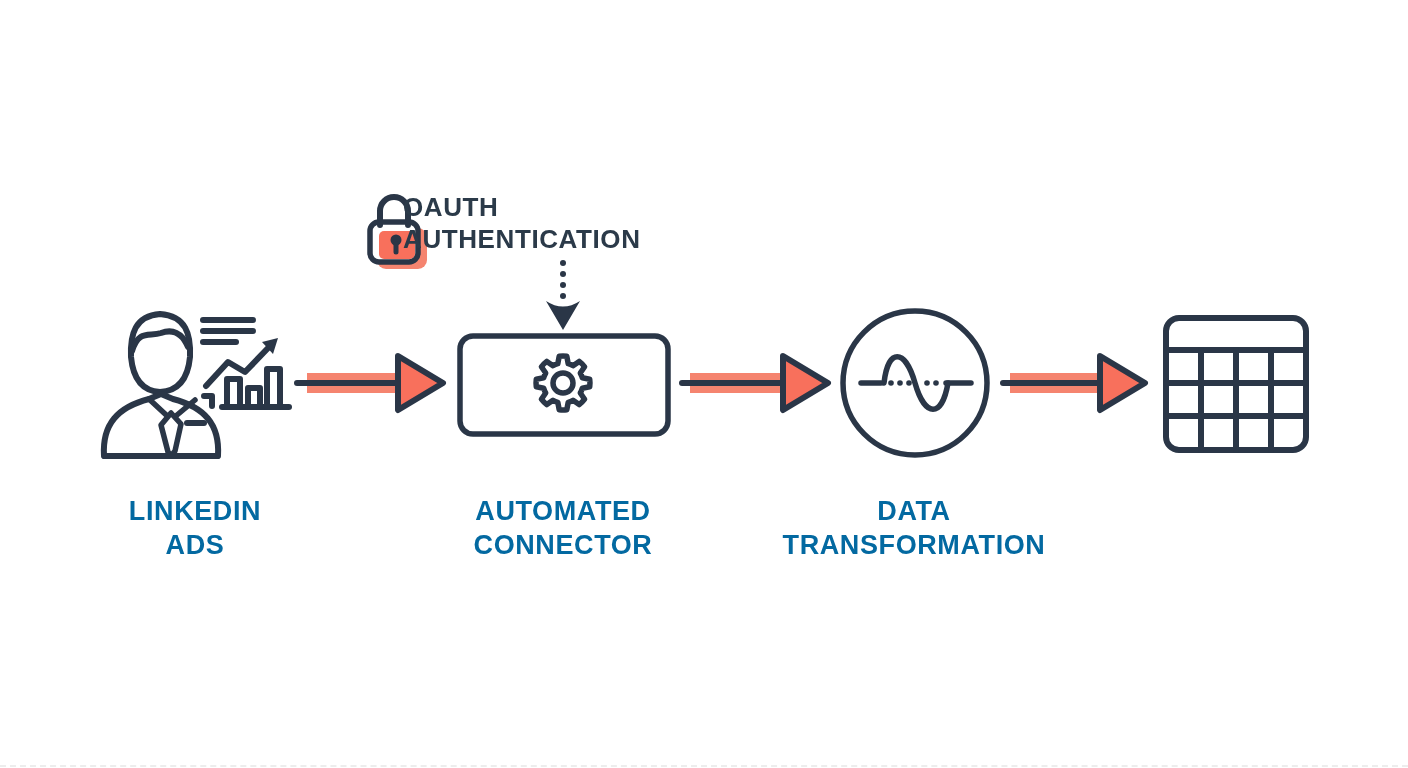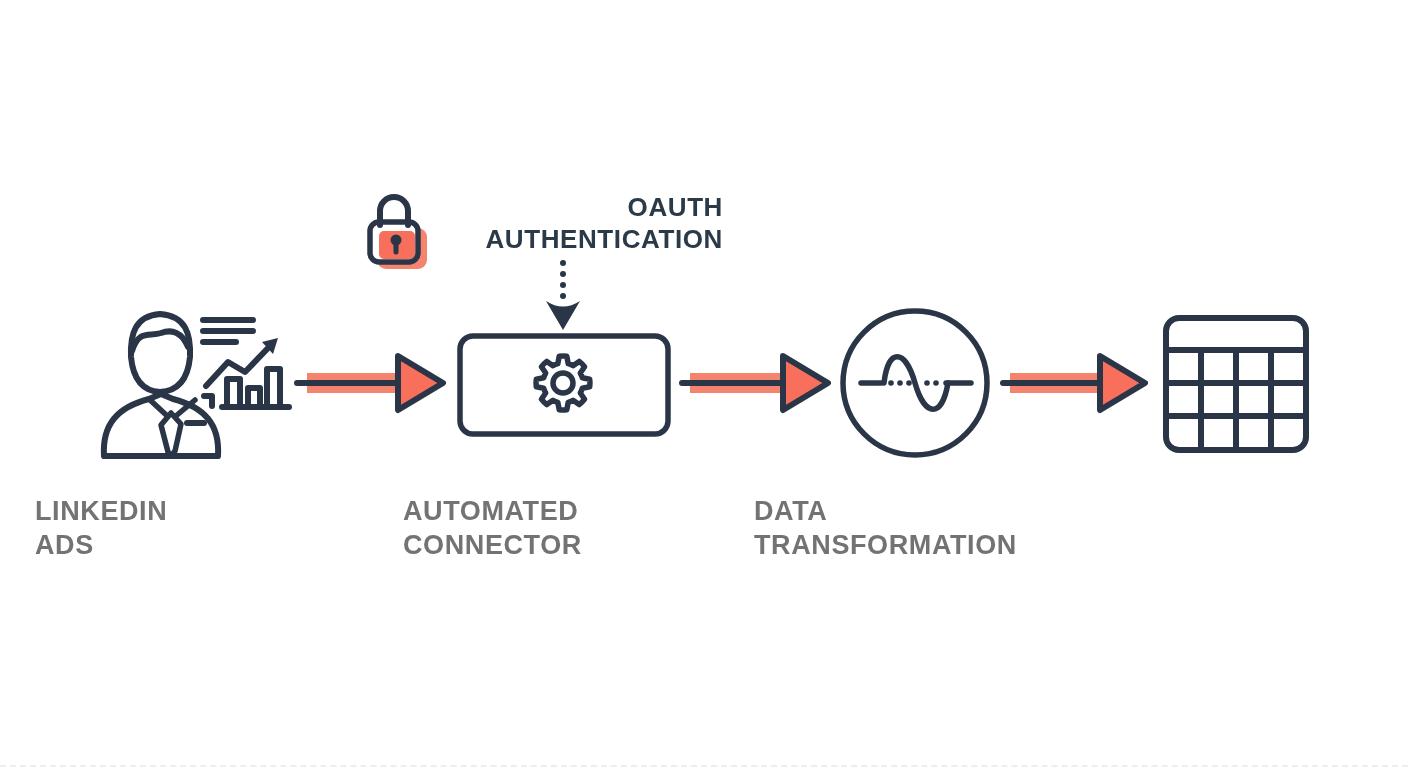--- a/index.html
+++ b/index.html
@@ -1,22 +1,22 @@
 <!DOCTYPE html>
 <html><head>
 <meta charset="utf-8">
 <style>
   html,body{margin:0;padding:0;background:#fff;}
   .canvas{position:relative;width:1408px;height:768px;background:#ffffff;overflow:hidden;
           font-family:"Liberation Sans",sans-serif;}
   svg{position:absolute;left:0;top:0;}
-  .node-label{position:absolute;top:494px;width:320px;
+  .node-label{position:absolute;top:494px;width:320px;text-align:center;
               font-weight:700;font-size:27px;line-height:34px;letter-spacing:.6px;
-              color:#737373;white-space:pre-line;}
-  .oauth-label{position:absolute;left:403px;top:191px;width:320px;text-align:right;
+              color:#0369a1;white-space:pre-line;}
+  .oauth-label{position:absolute;left:403px;top:191px;width:320px;text-align:left;
               font-weight:700;font-size:26px;line-height:32px;letter-spacing:.6px;
               color:#2B3A49;white-space:pre-line;}
   .bottom-artifact{position:absolute;left:0;right:0;bottom:1px;border-top:2px dashed #EDEDED;}
   
   .nv{stroke:#2A3647;fill:none;stroke-width:6;stroke-linecap:round;stroke-linejoin:round;}
   .nv-thin{stroke:#2A3647;fill:none;stroke-width:5.5;stroke-linecap:round;stroke-linejoin:round;}
   .nv-fill-white{stroke:#2A3647;fill:#ffffff;stroke-width:6;stroke-linecap:round;stroke-linejoin:round;}
   .coral{fill:#F8705C;}
   .coral-soft{fill:#F5846F;}
   .navy-solid{fill:#2A3647;}

